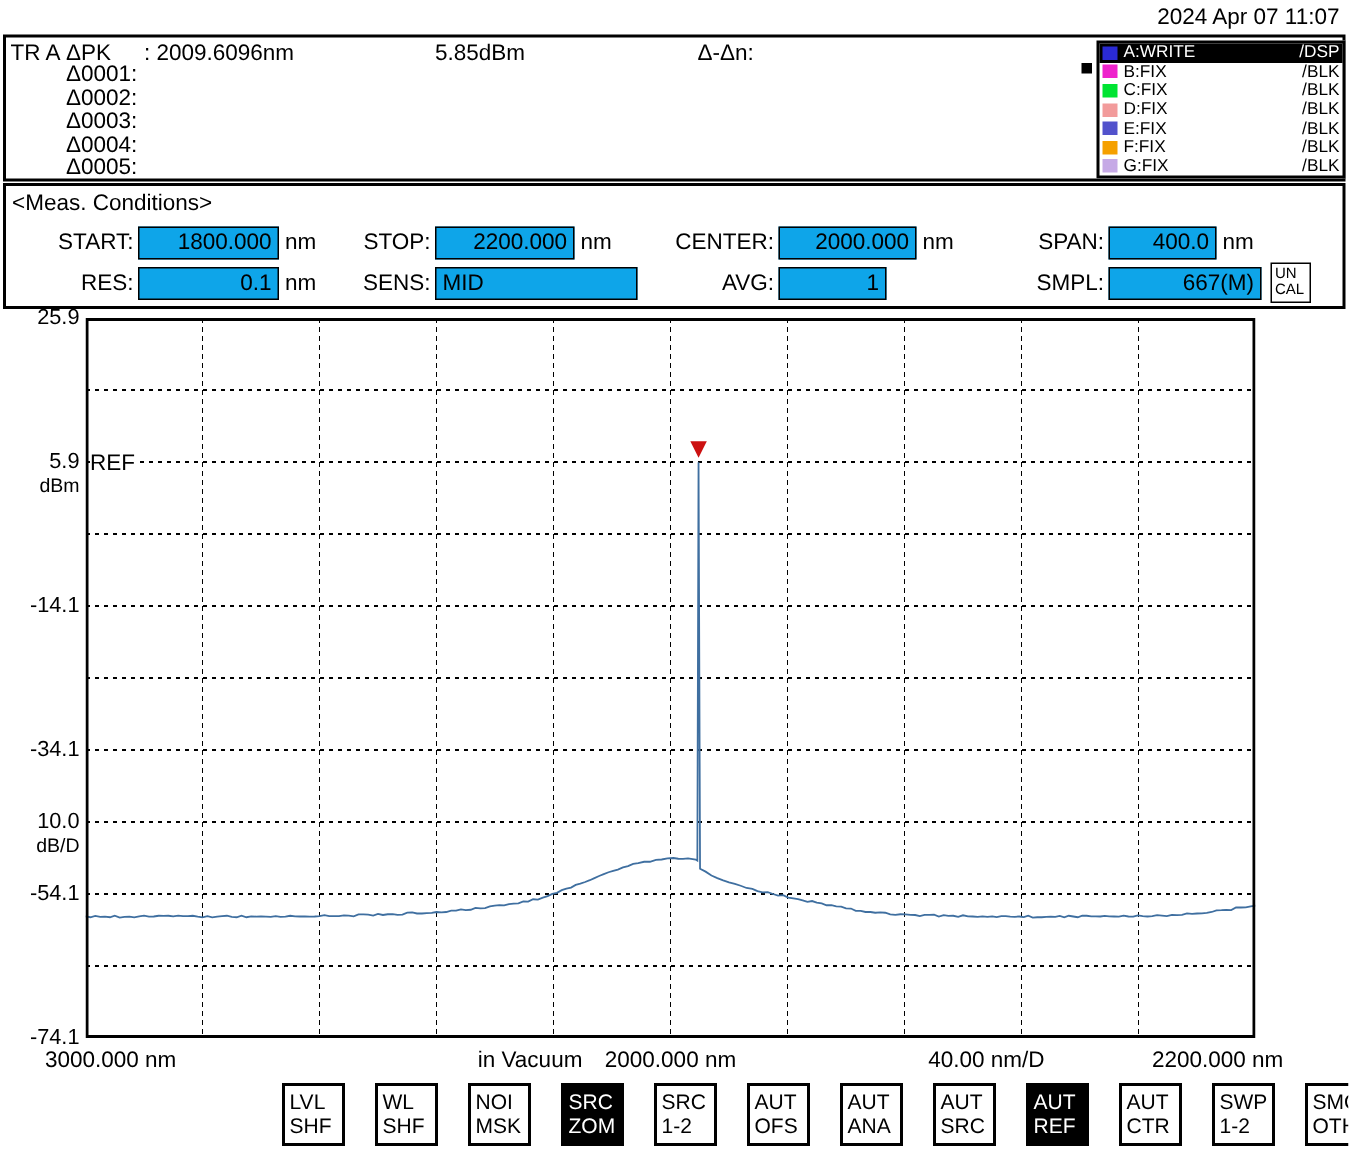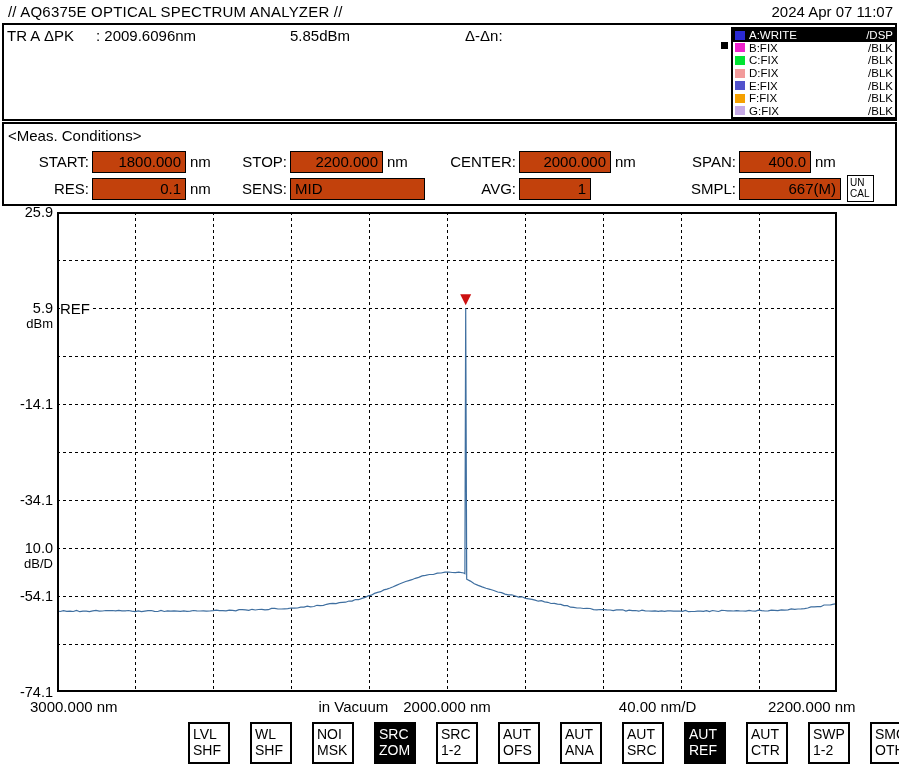--- a/index.html
+++ b/index.html
@@ -31,21 +31,21 @@
   .legend-row .lname{white-space:nowrap;}
   .legend-row .lmode{margin-left:auto;}
   .legend-row.active{background:#000;color:#fff;text-align:center;}
   .legend-marker{position:absolute;left:717px;top:17px;width:7px;height:7px;background:#000;}
 
   
   .meas-heading{position:absolute;left:4px;top:3px;font-size:15px;}
   .mfield{position:absolute;display:flex;align-items:center;height:23px;font-size:15px;}
   .mlabel{display:inline-block;width:85px;text-align:right;margin-right:3px;}
   .mbox{display:inline-block;border:1.5px solid #000;height:22px;box-sizing:border-box;
-        background:#c2410c;display:flex;align-items:center;}
+        background:#0ea5e9;display:flex;align-items:center;}
   .mvalue{width:100%;text-align:right;padding:0 4px;box-sizing:border-box;font-size:15px;}
   .mvalue.left{text-align:left;}
   .munit{margin-left:4px;}
   .uncal{position:absolute;left:843px;top:51px;width:27px;height:27px;border:1.5px solid #000;
          box-sizing:border-box;font-size:10px;line-height:11px;padding-left:2px;padding-top:1px;}
 
   
   .chart{position:absolute;left:0;top:208px;width:722px;height:512px;}
   .plot{position:absolute;left:57px;top:4px;width:780px;height:480px;}
   .ylab{position:absolute;left:2px;width:51px;text-align:right;font-size:14.5px;}
@@ -63,30 +63,36 @@
   .rkey{flex:1;display:flex;align-items:center;justify-content:center;font-size:15px;cursor:pointer;}
   .rkey + .rkey{border-left:2px solid #000;}
   .rkey.active{background:#000;color:#fff;}
 </style>
 </head>
 <body>
 
 <div class="screen">
 
   <div class="titlebar">
-    <span class="title-left">// AQ6375E OPTICAL SPECTRUM ANALYZER //</span>
     <span class="title-right">2024 Apr 07 11:07</span>
   </div>
 
   <div class="panel" id="panel1">
     <span class="tr-label">TR A</span>
     <span class="peak-label">ΔPK</span>
     <span class="peak-value">: 2009.6096nm</span>
     <span class="peak-level">5.85dBm</span>
     <span class="delta-header">Δ-Δn:</span>
+    <div class="delta-rows">
+        <div>Δ0001:</div>
+        <div>Δ0002:</div>
+        <div>Δ0003:</div>
+        <div>Δ0004:</div>
+        <div>Δ0005:</div>
+      </div>
     <div class="legend-marker"></div>
     <div class="legend">
         <div class="legend-row active">
           <span class="swatch" style="background: rgb(42, 42, 212);"></span>
           <span class="lname">A:WRITE</span>
           <span class="lmode">/DSP</span>
         </div>
         <div class="legend-row">
           <span class="swatch" style="background: rgb(238, 34, 204);"></span>
           <span class="lname">B:FIX</span>

